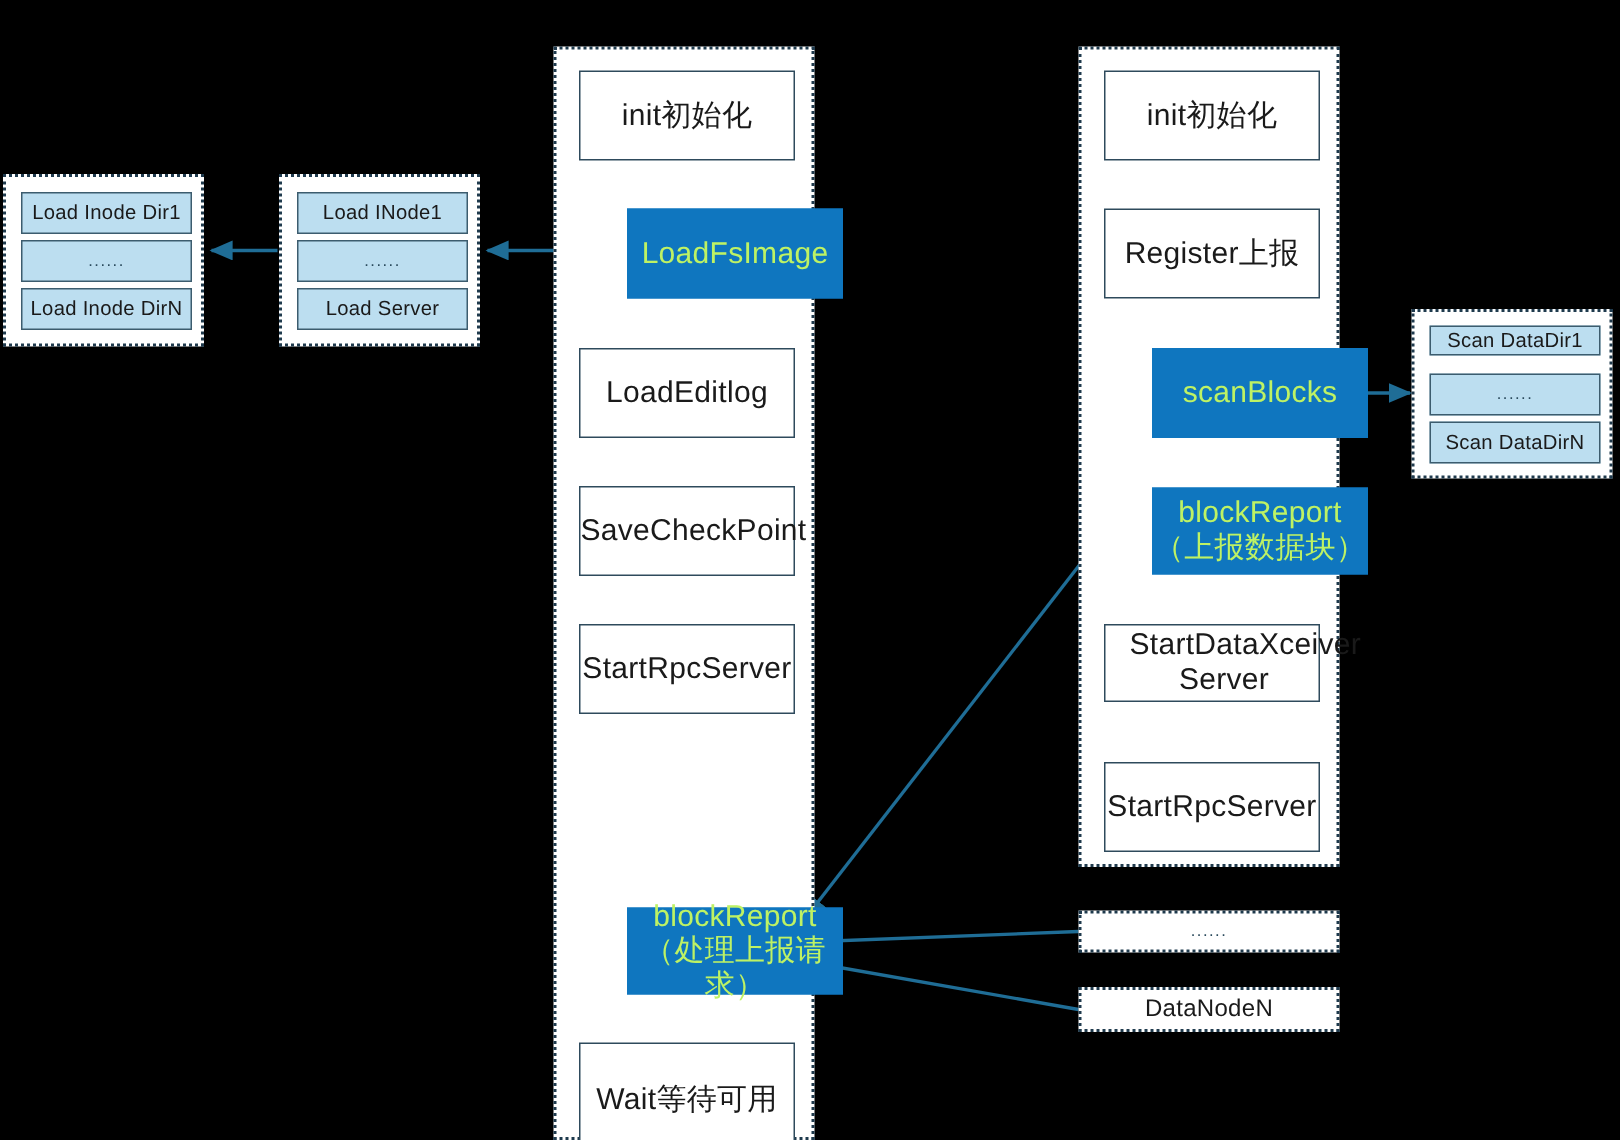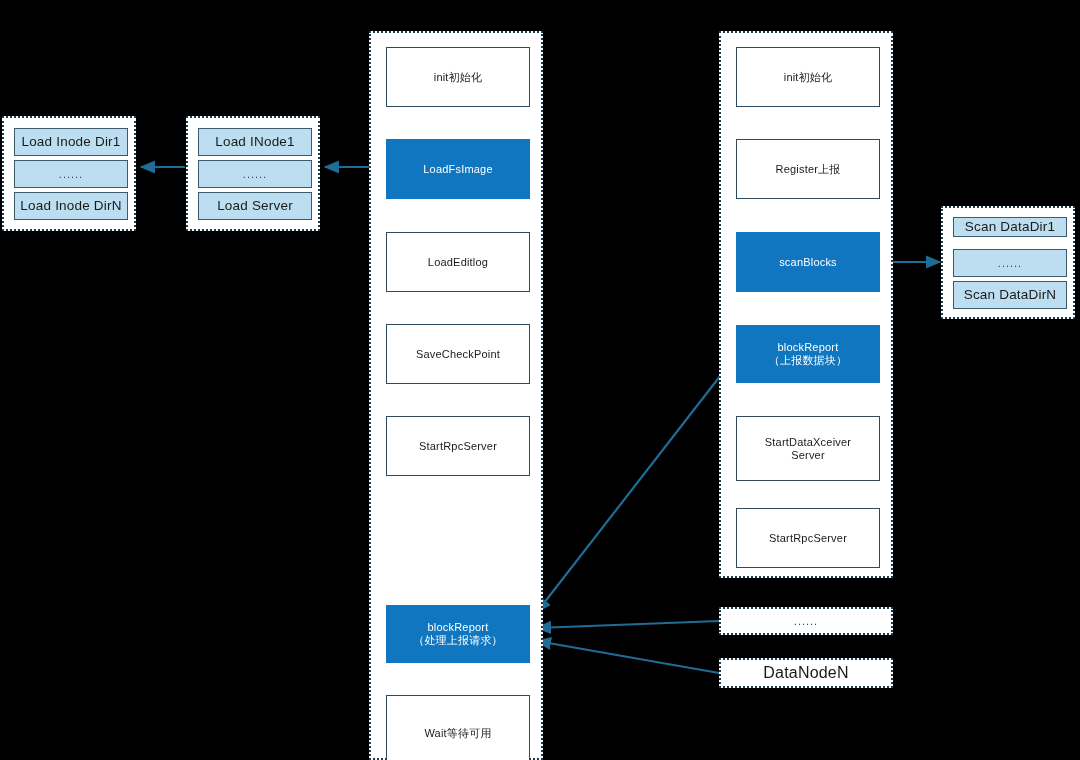--- a/index.html
+++ b/index.html
@@ -29,27 +29,28 @@
     position: absolute;
     box-sizing: border-box;
     display: flex;
     align-items: center;
     justify-content: center;
     text-align: center;
     line-height: 1.15;
     border: 1.5px solid #2e4a5c;
     background: #ffffff;
     color: #1a1a1a;
-    font-size: 11px;
+    font-size: 20px;
     letter-spacing: 0.2px;
   }
   .node.blue {
     background: #0f76bf;
     border-color: #0f76bf;
-    color: #ffffff;
+    color: #bef264;
+    margin-left: 32px;
   }
   .node.lightblue {
     background: #bcdef0;
     border: 1.5px solid #3c5c6e;
     font-size: 13.5px;
   }
   .node.dotted {
     border: 2px dotted #1f3a4d;
     background: #ffffff;
     font-size: 16px;
@@ -175,21 +176,21 @@
     </div>
     <div class="node blue" style="left:15px; top:199px; width:144px; height:60px;">
       <span class="txt">scanBlocks</span>
     </div>
     <div class="node blue" style="left:15px; top:292px; width:144px; height:58px;">
       <span class="txt">
         <span>blockReport</span>
         <span class="l2">（上报数据块）</span>
       </span>
     </div>
-    <div class="node" style="left:15px; top:383px; width:144px; height:65px;">
+    <div class="node" style="left:15px; top:383px; width:144px; height:52px;padding-left:16px;">
       <span class="txt">
         <span>StartDataXceiver</span>
         <span class="l2">Server</span>
       </span>
     </div>
     <div class="node" style="left:15px; top:475px; width:144px; height:60px;">
       <span class="txt">StartRpcServer</span>
     </div>
   </div>
 

